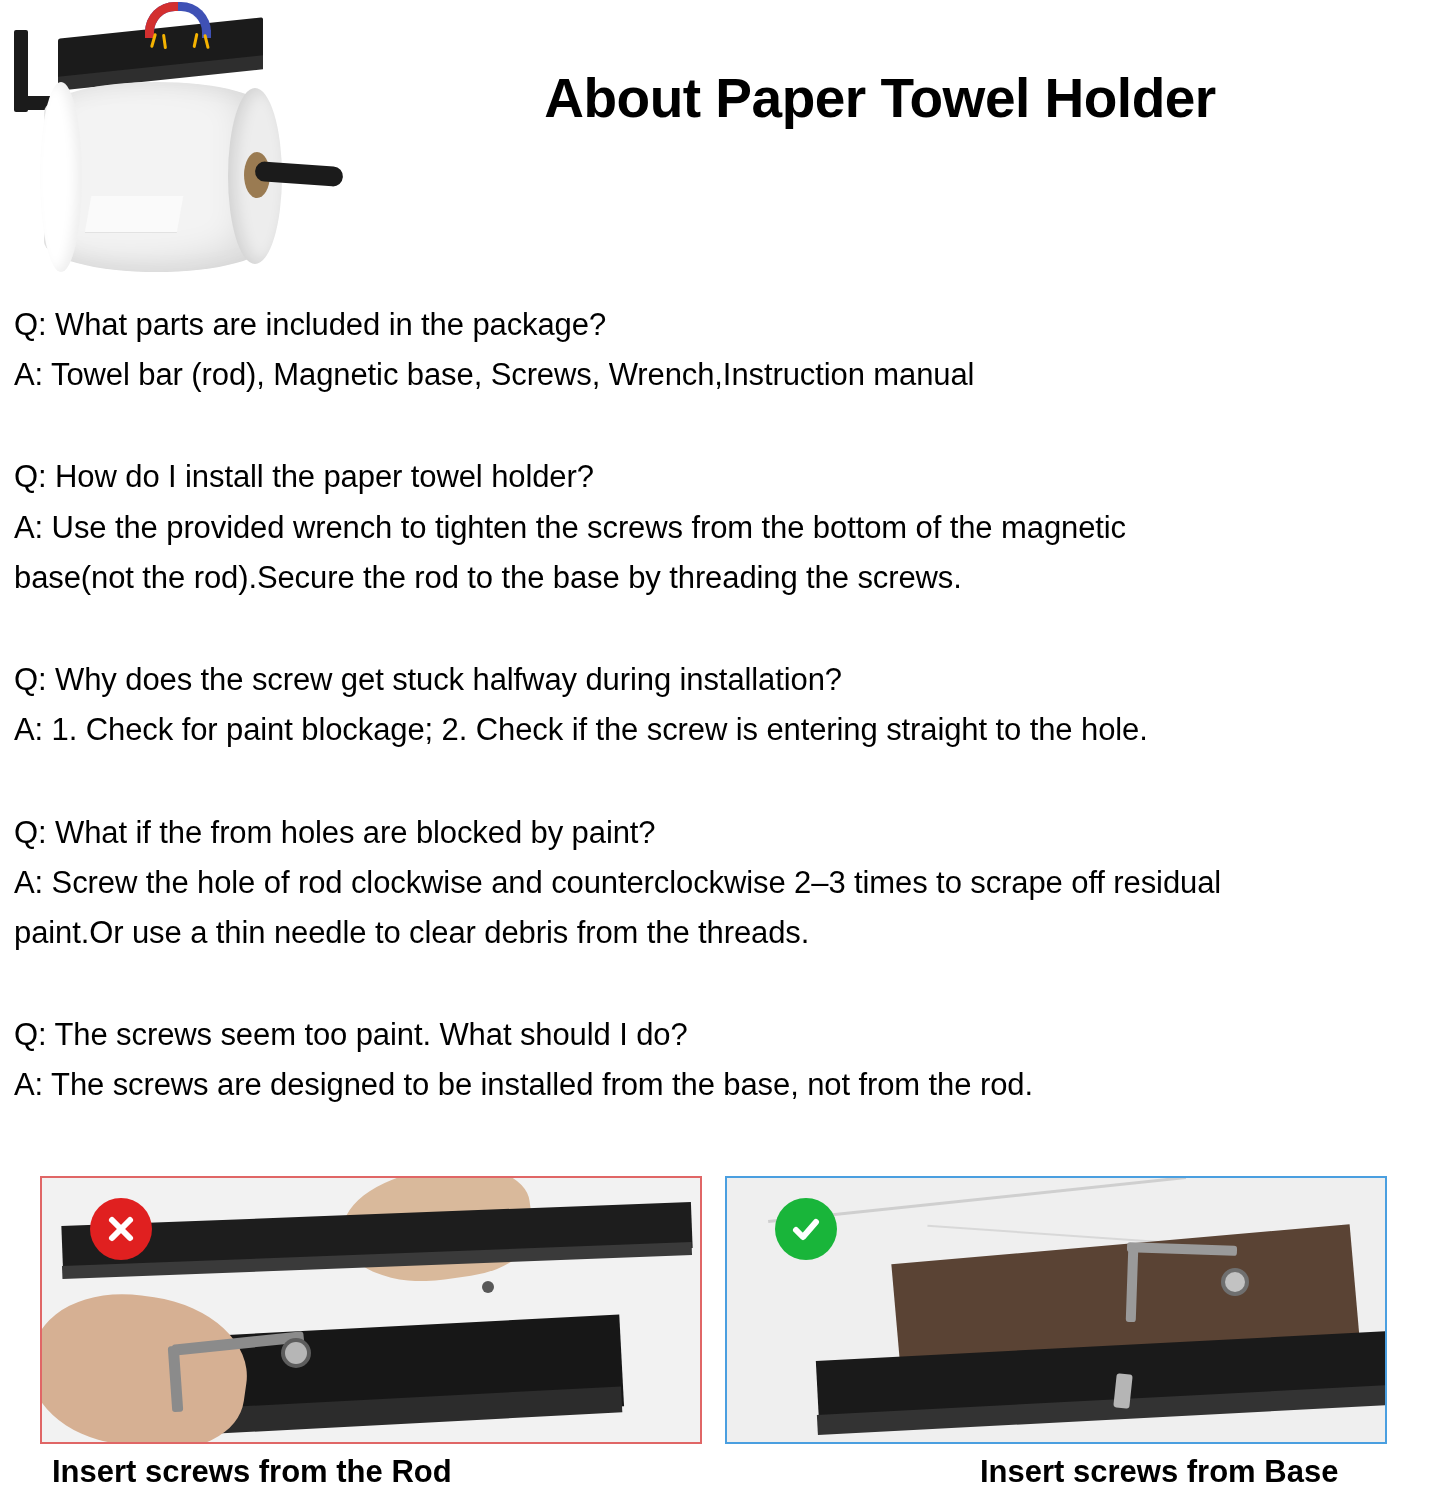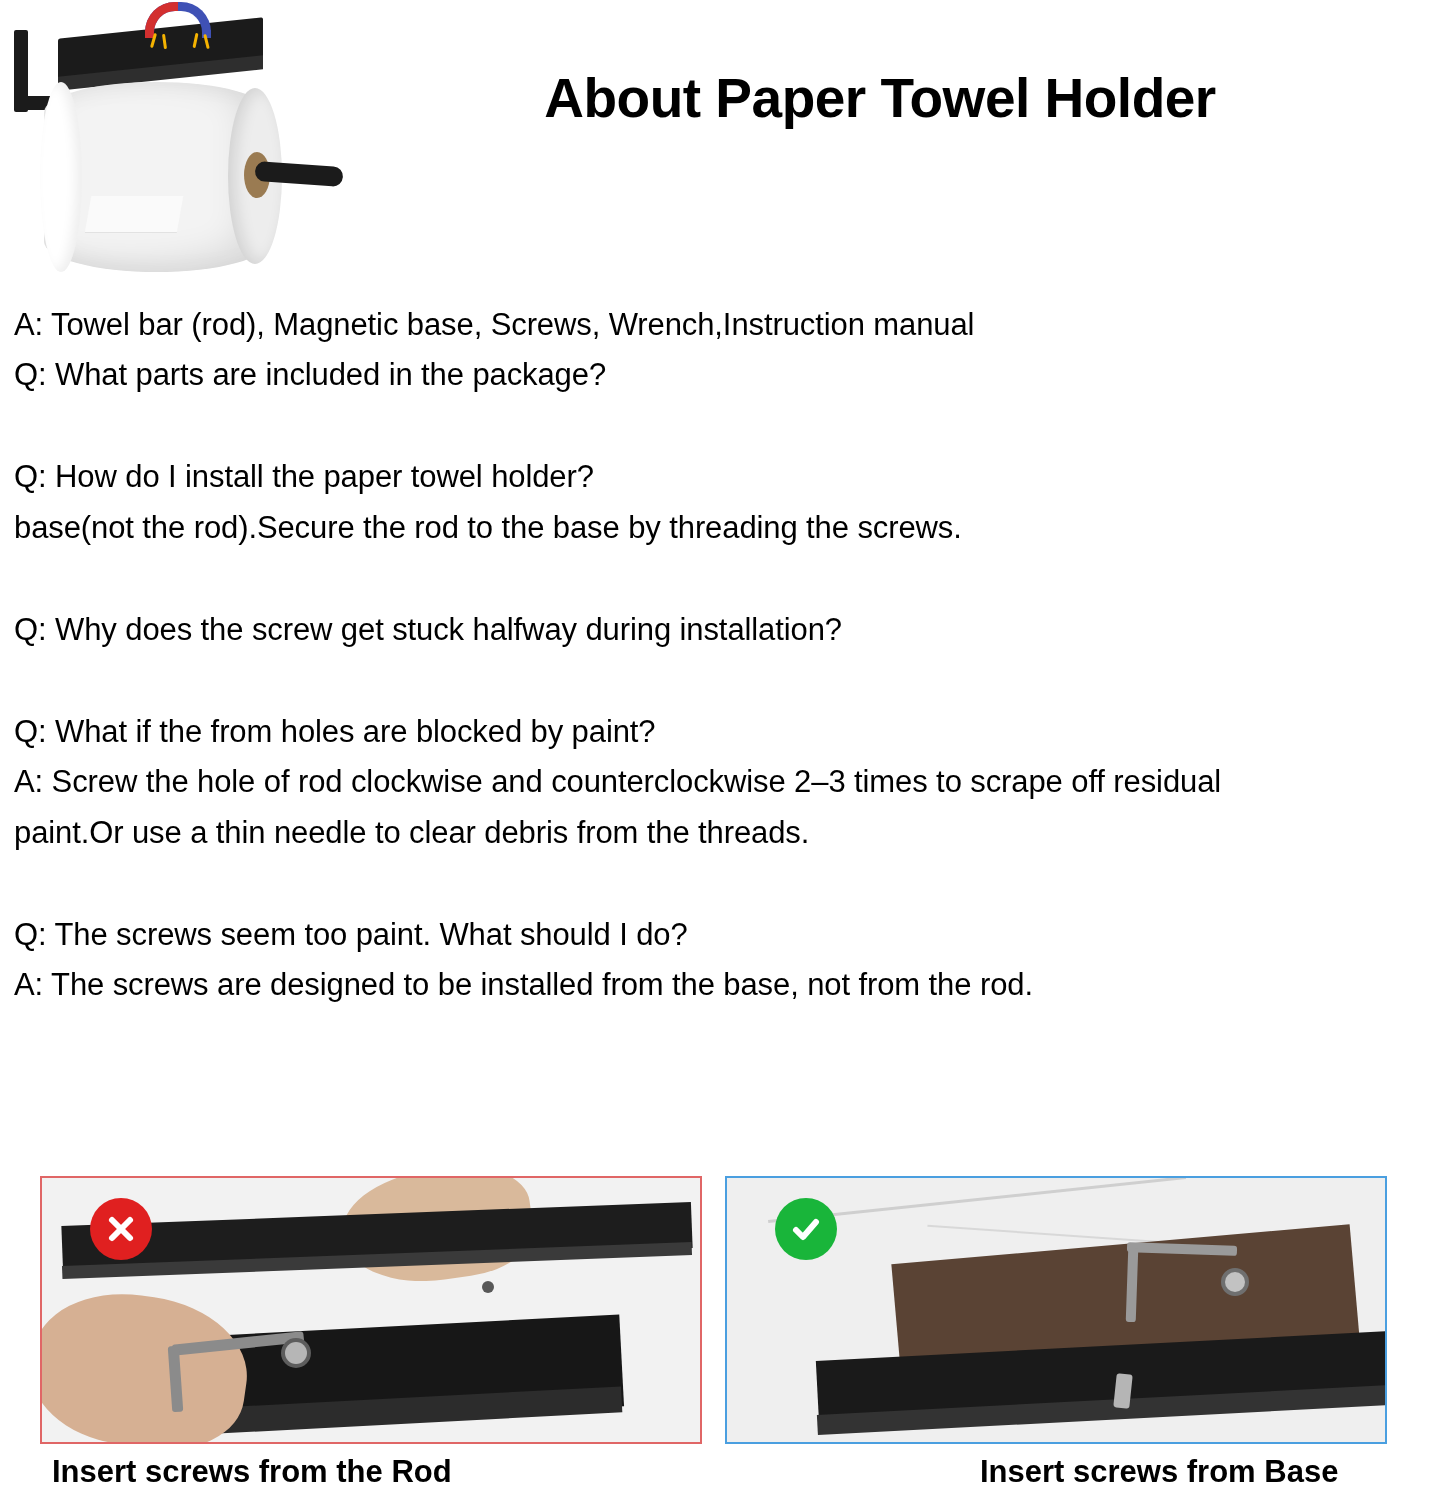--- a/index.html
+++ b/index.html
@@ -402,31 +402,33 @@
   </div>
 
   <div class="header-title">
     <div>About Paper Towel Holder</div>
   </div>
 </div>
 
 <div class="qa">
 
   <div class="qa-group">
+    <div class="qa-line">Q: What parts are included in the package?</div>
     <div class="qa-line">A: Towel bar (rod), Magnetic base, Screws, Wrench,Instruction manual</div>
-    <div class="qa-line">Q: What parts are included in the package?</div>
   </div>
 
   <div class="qa-group">
     <div class="qa-line">Q: How do I install the paper towel holder?</div>
+    <div class="qa-line">A: Use the provided wrench to tighten the screws from the bottom of the magnetic</div>
     <div class="qa-line">base(not the rod).Secure the rod to the base by threading the screws.</div>
   </div>
 
   <div class="qa-group">
     <div class="qa-line">Q: Why does the screw get stuck halfway during installation?</div>
+    <div class="qa-line">A: 1.  Check for paint blockage;  2.  Check if the screw is entering straight  to the hole.</div>
   </div>
 
   <div class="qa-group">
     <div class="qa-line">Q: What if the from holes are blocked by paint?</div>
     <div class="qa-line">A: Screw the hole of rod clockwise and counterclockwise 2–3 times to scrape off residual</div>
     <div class="qa-line">paint.Or use a thin needle to clear debris from the threads.</div>
   </div>
 
   <div class="qa-group">
     <div class="qa-line">Q: The screws seem too paint.  What should I do?</div>

